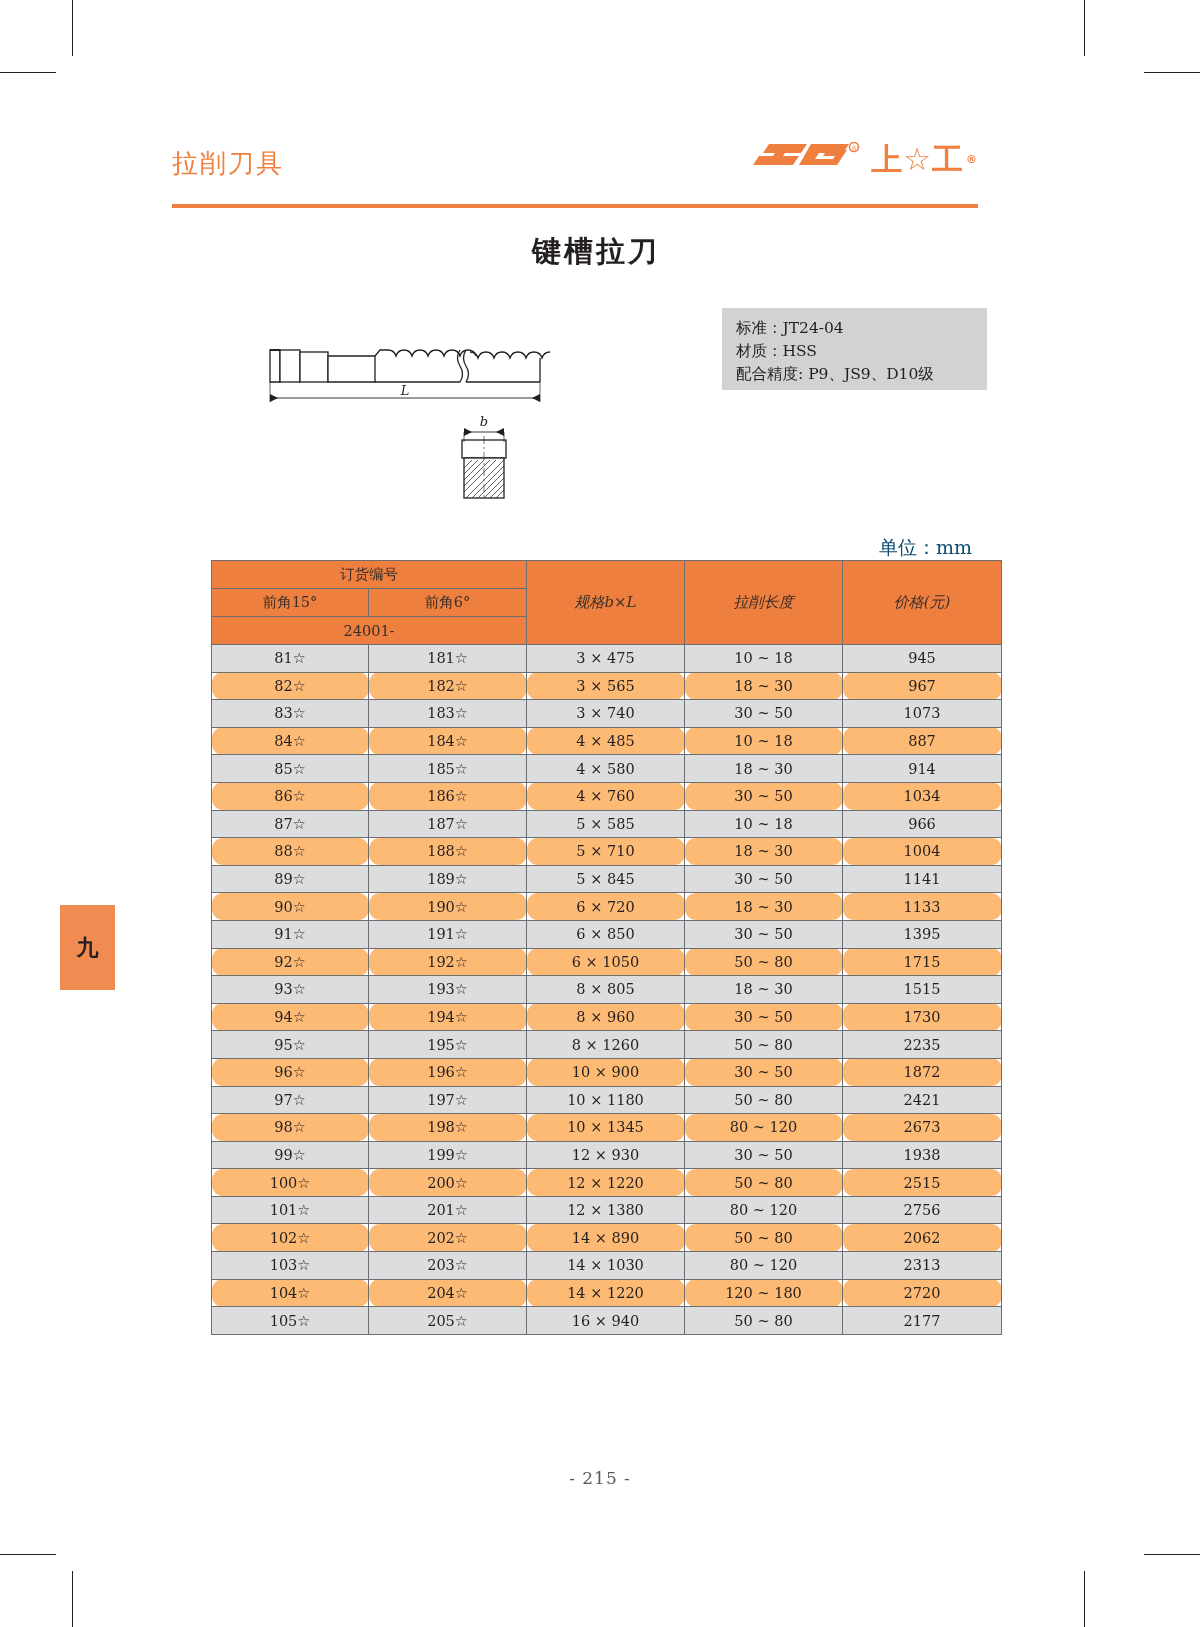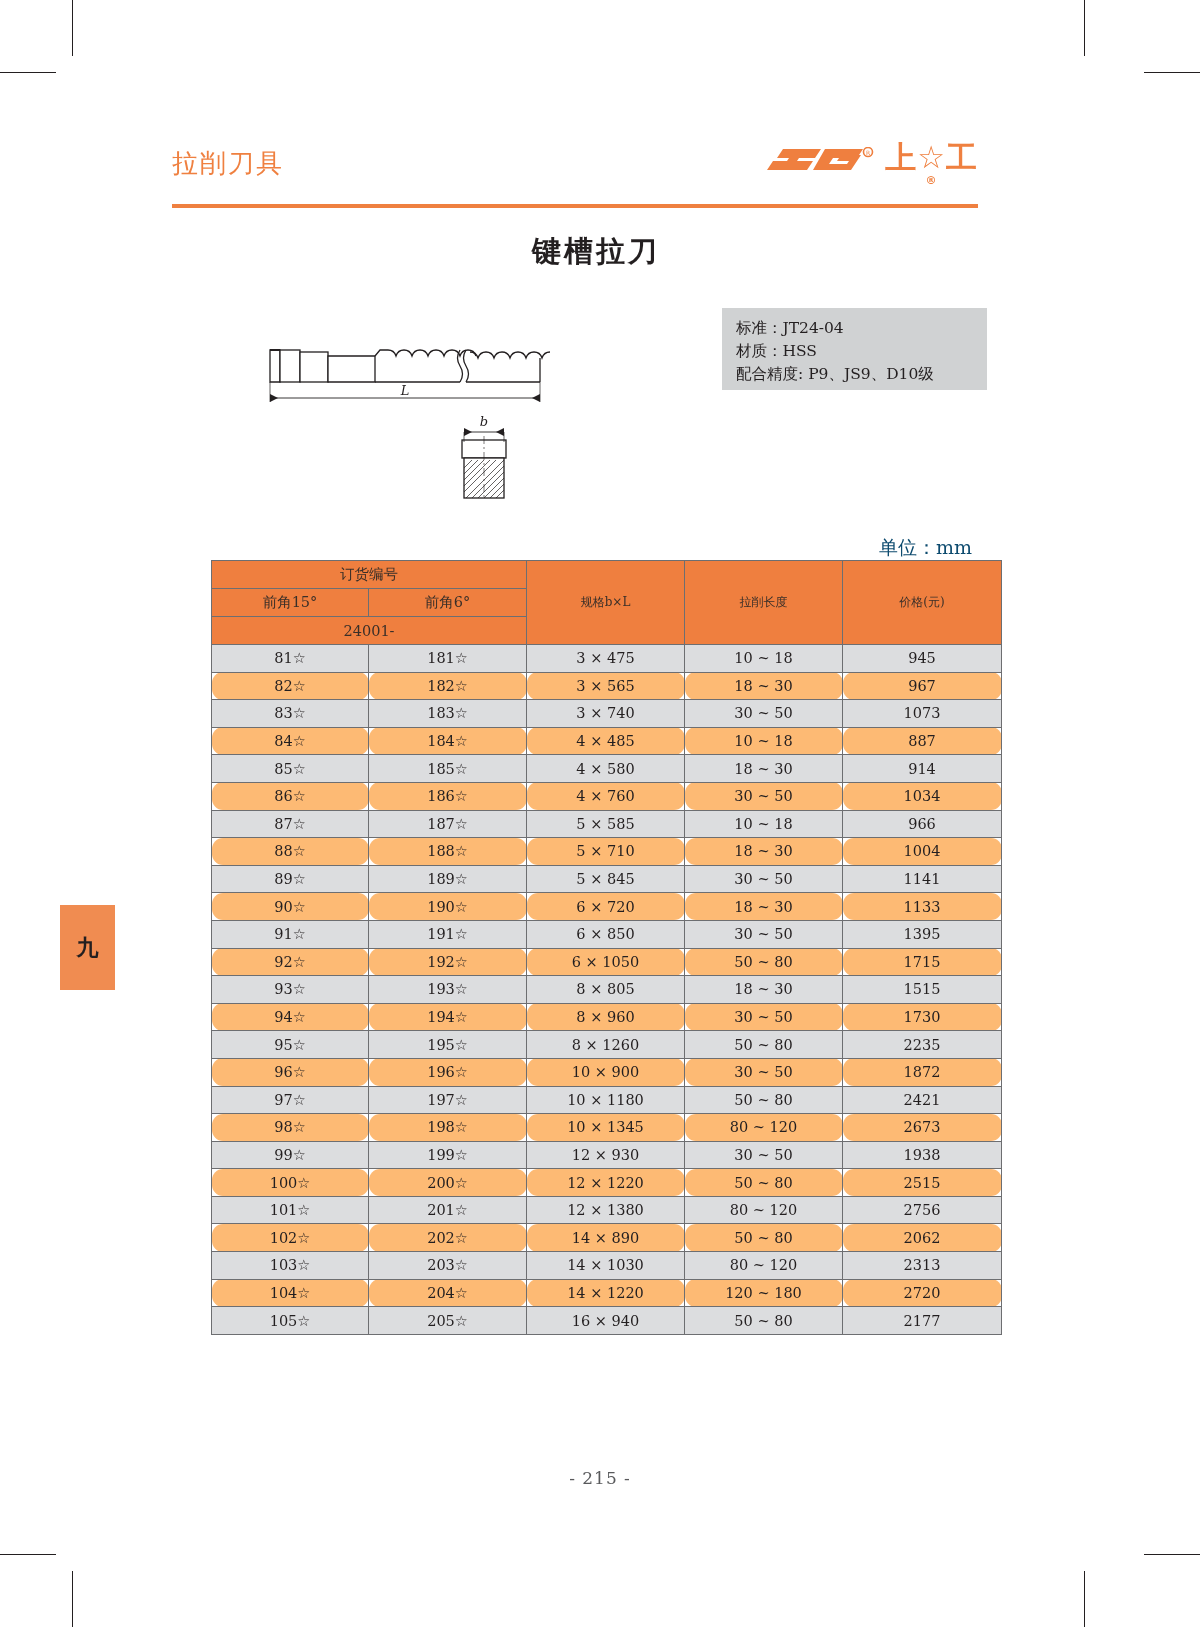--- a/index.html
+++ b/index.html
@@ -41,21 +41,21 @@
   }
   .logo {
     position: absolute; right: 0; top: -4px;
     display: flex; align-items: center; gap: 10px;
   }
   .logo-sg { display: block; }
   .logo-cn {
     font-size: 31px; color: #ef8040; font-weight: 700;
     font-family: "DejaVu Sans", sans-serif;
     letter-spacing: 1px; line-height: 1;
-    display: flex; align-items: center; gap: 2px; flex-direction: column;
+    display: flex; align-items: center; gap: 2px;
   }
   .logo-reg { font-size: 11px; vertical-align: super; }
 
   
   .product-title {
     position: absolute; left: 0; right: 8px; top: 232px;
     text-align: center; font-size: 29px; color: #231f20;
     font-family: "DejaVu Sans", sans-serif; font-weight: 600;
     letter-spacing: 3px;
   }
@@ -86,21 +86,21 @@
   table.spec th, table.spec td {
     border: 1px solid #6d6e71;
     text-align: center;
     font-family: "DejaVu Serif", serif;
     color: #231f20;
   }
   table.spec th {
     background: #ef7f3f; color: #3a2f28;
     font-size: 14.5px; font-weight: 400; height: 28px;
   }
-  table.spec th.tall { height: 42px; font-size: 12px; }
+  table.spec th.tall { height: 42px; font-size: 15px; font-style: italic; }
   table.spec td {
     font-size: 14.5px; height: 27.6px; padding: 0;
   }
   tr.shade td { background: #dcdddf; }
   tr.plain td { background: #fdba74; border-radius: 11px; }
   col.c1 { width: 157px; }
   col.c2 { width: 158px; }
   col.c3 { width: 158px; }
   col.c4 { width: 158px; }
   col.c5 { width: 159px; }

